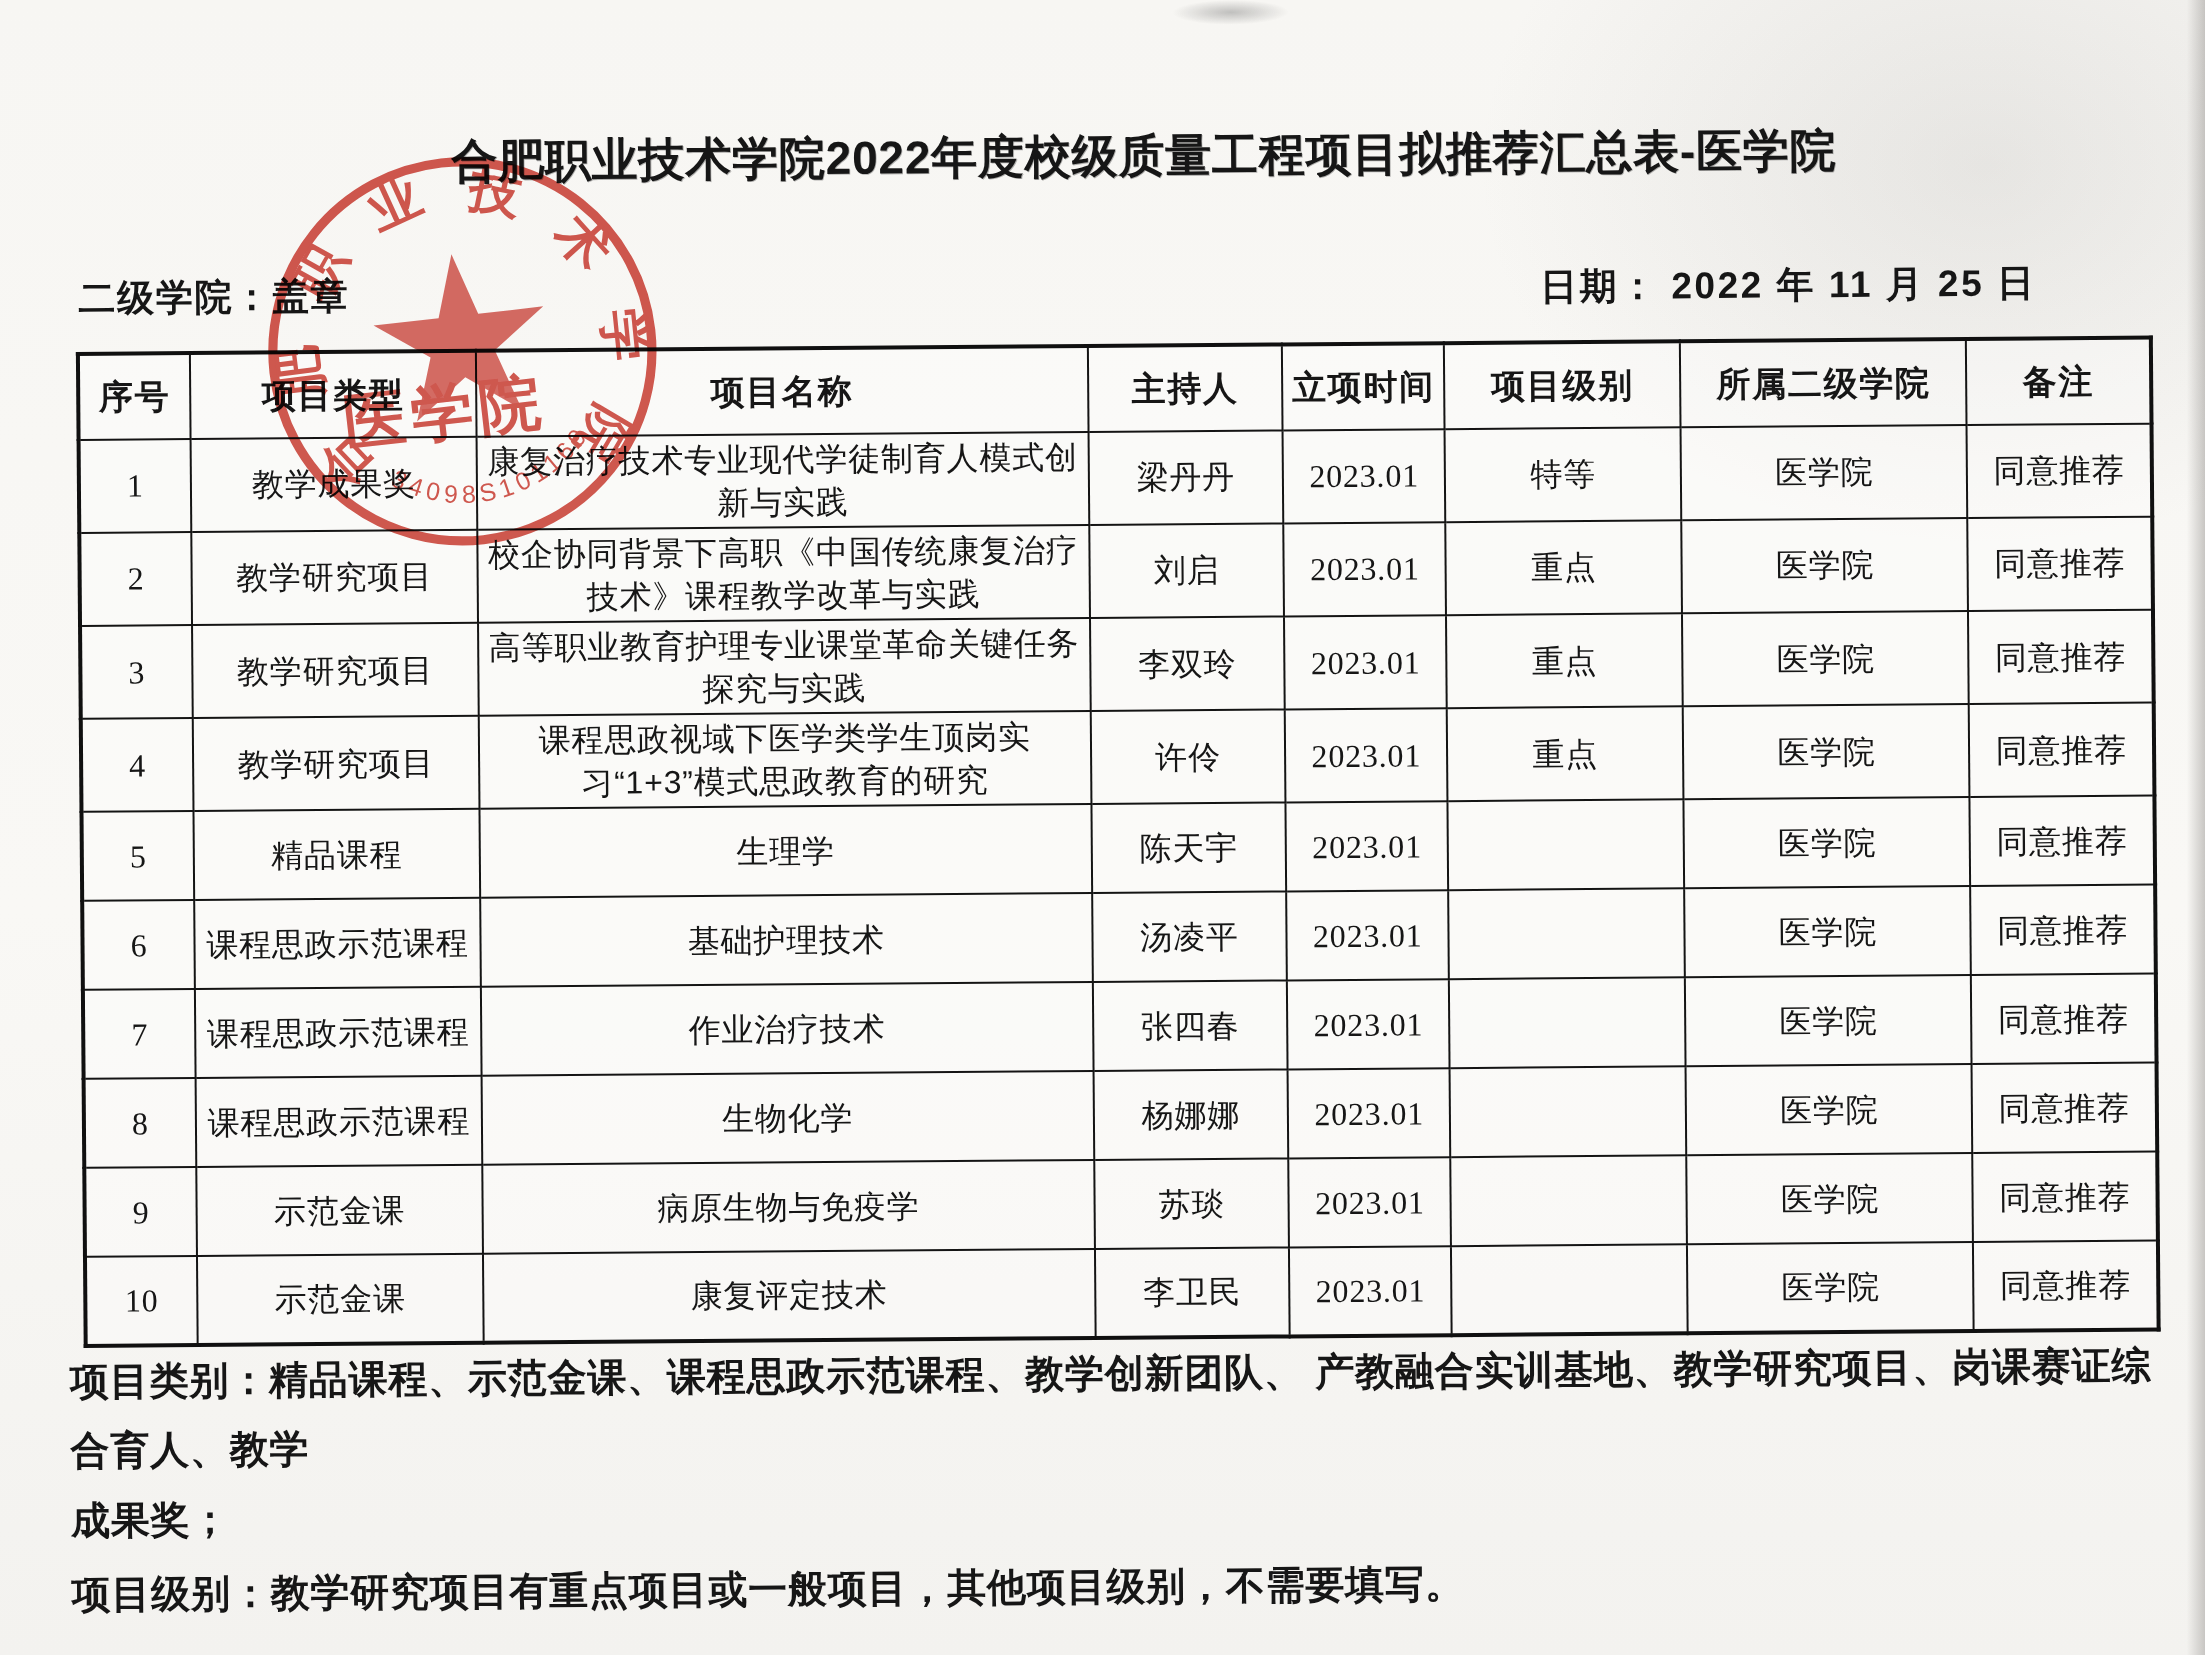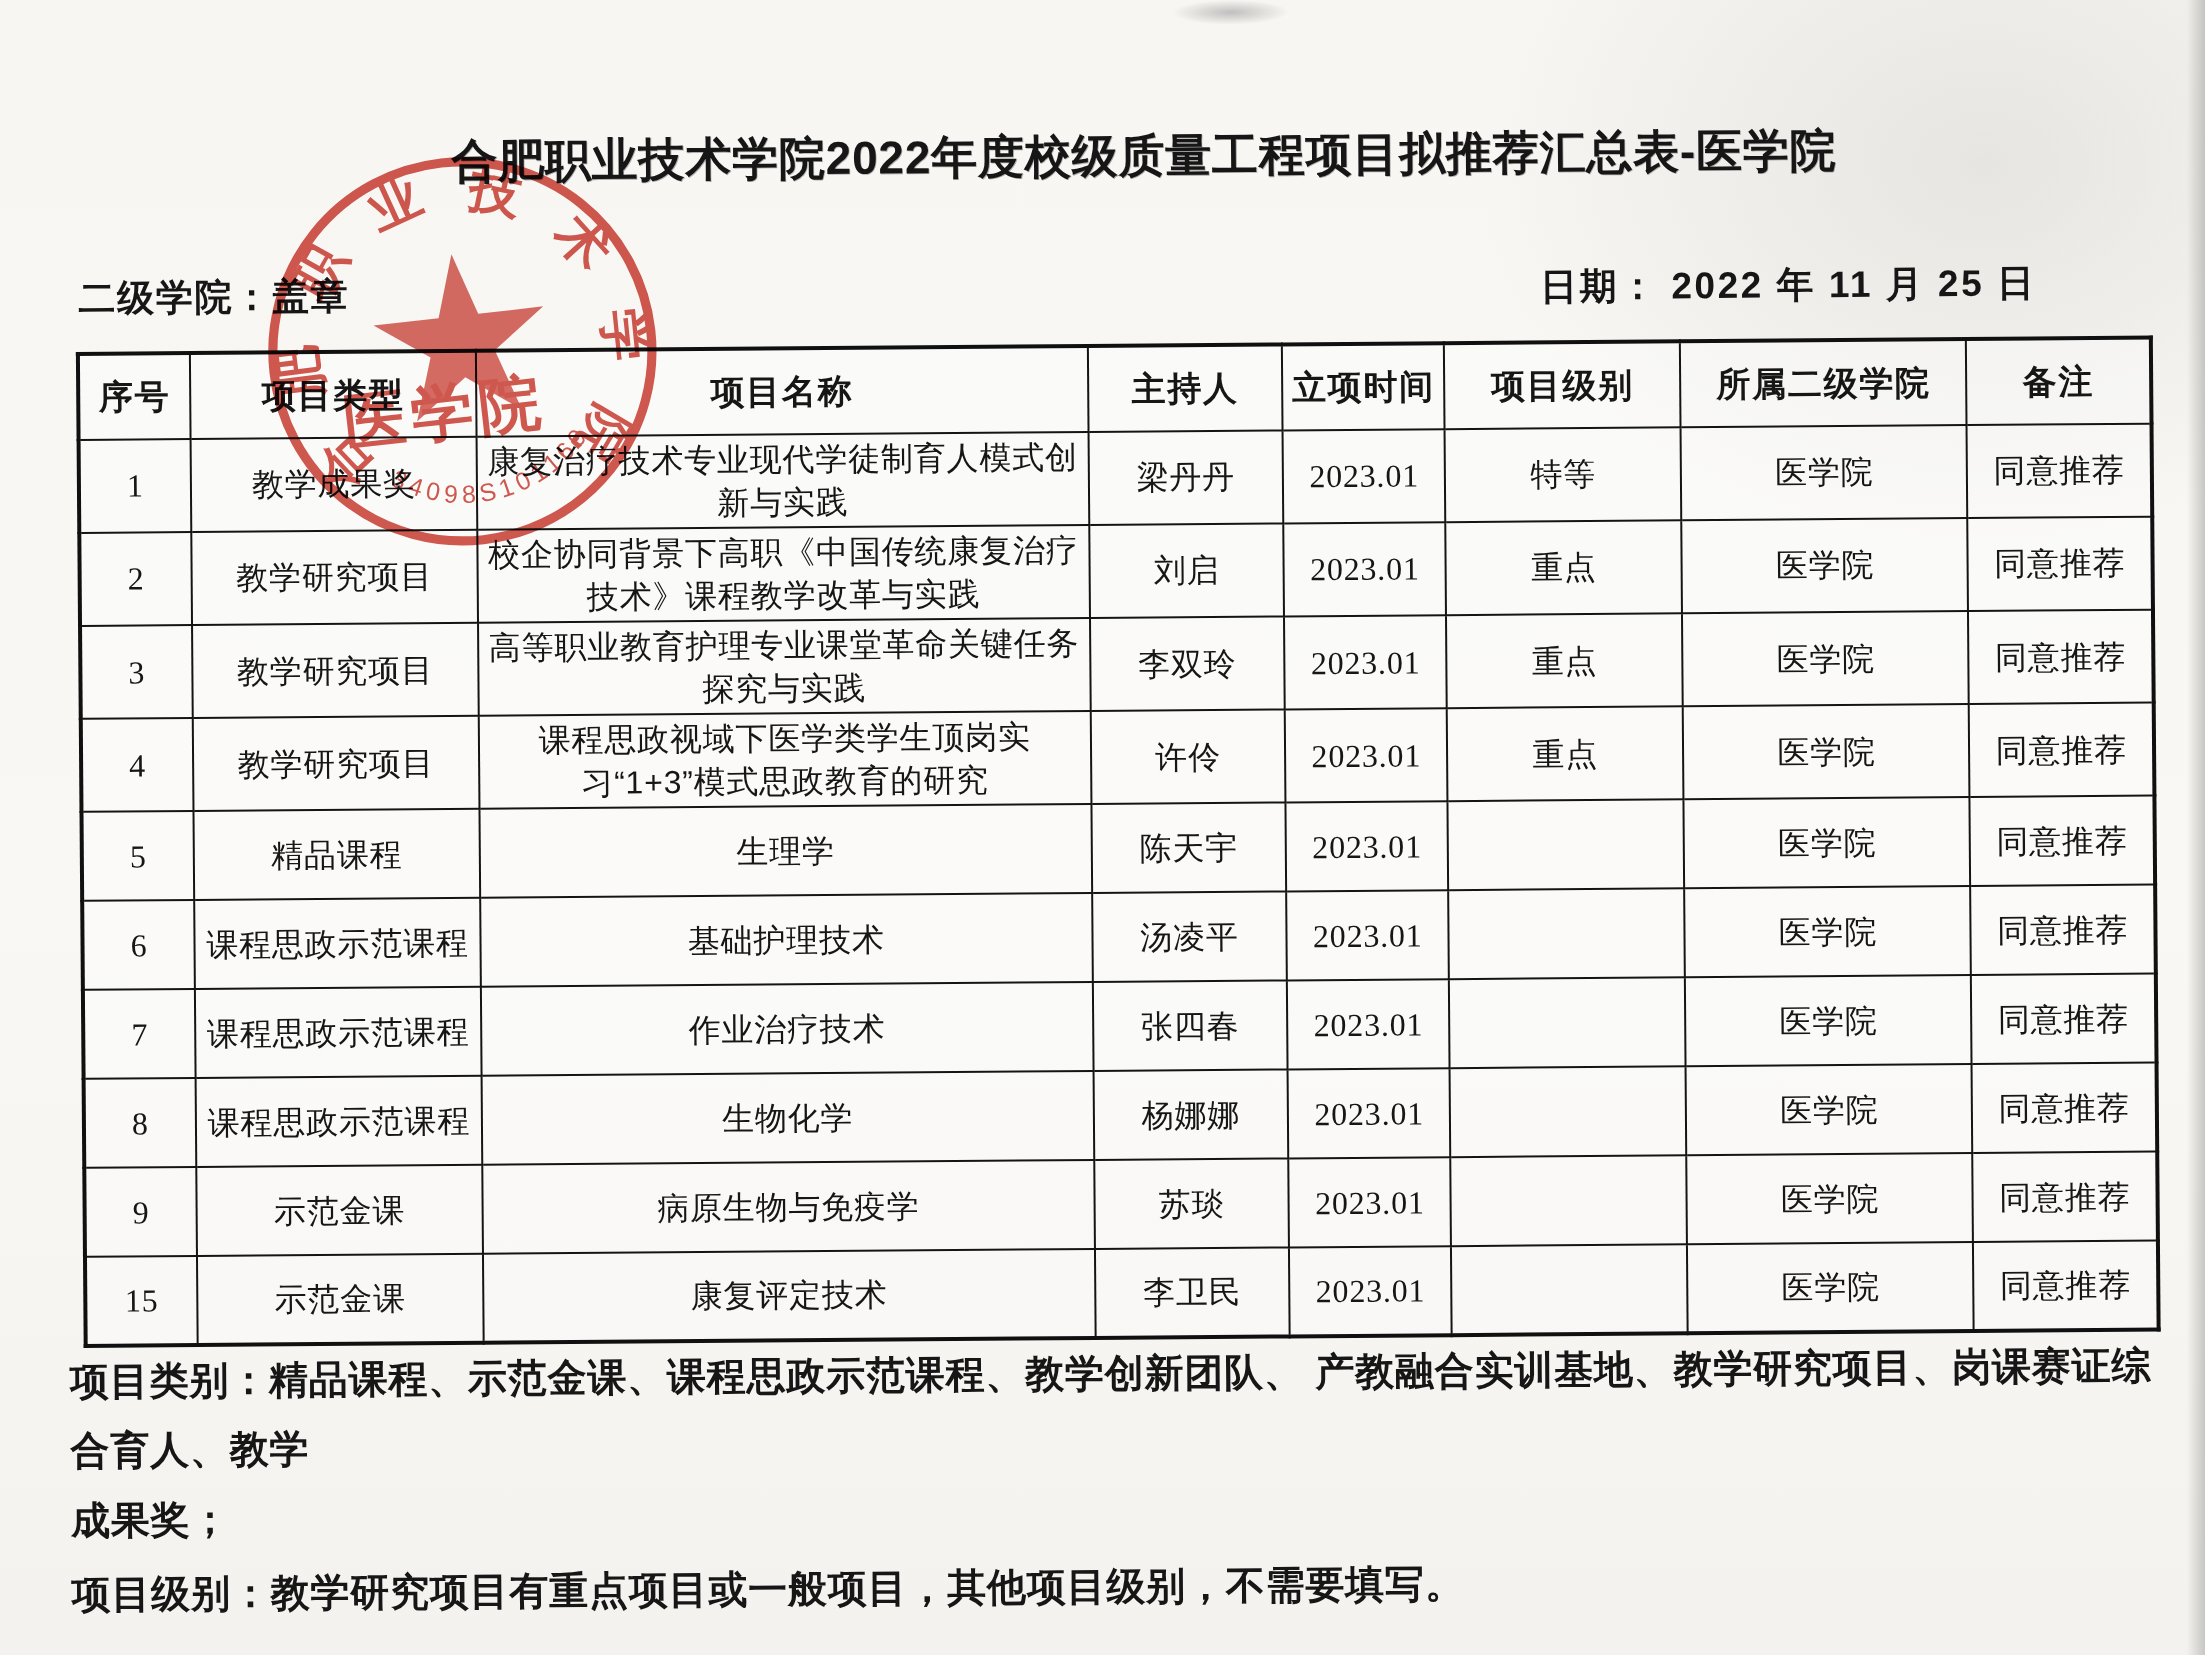--- a/index.html
+++ b/index.html
@@ -183,21 +183,21 @@
           <td class="cell-no">9</td>
           <td>示范金课</td>
           <td class="cell-name">病原生物与免疫学</td>
           <td>苏琰</td>
           <td class="cell-no">2023.01</td>
           <td></td>
           <td>医学院</td>
           <td>同意推荐</td>
         </tr>
         <tr>
-          <td class="cell-no">15</td>
+          <td class="cell-no">10</td>
           <td>示范金课</td>
           <td class="cell-name">康复评定技术</td>
           <td>李卫民</td>
           <td class="cell-no">2023.01</td>
           <td></td>
           <td>医学院</td>
           <td>同意推荐</td>
         </tr>
       </tbody>
     </table>

